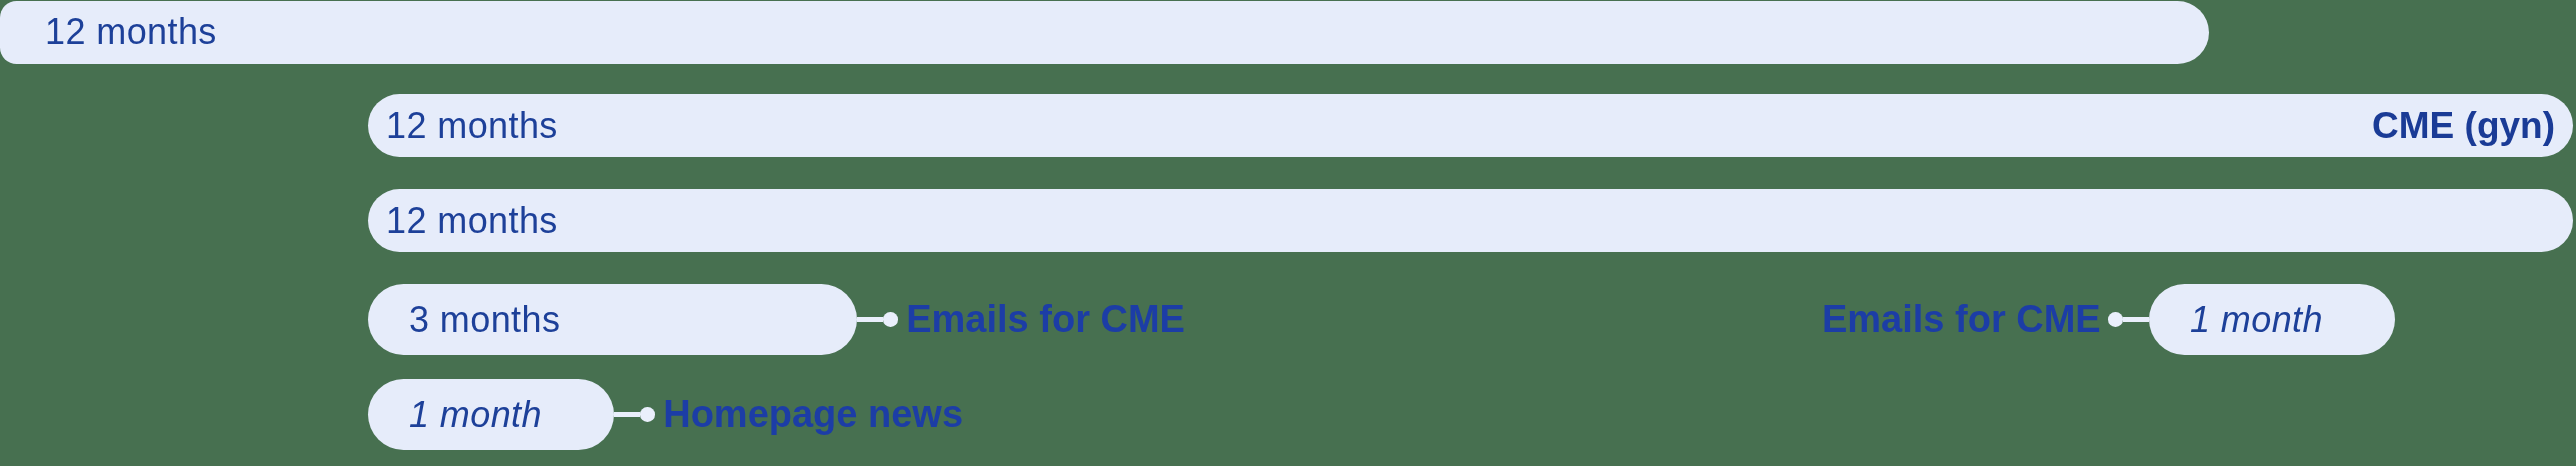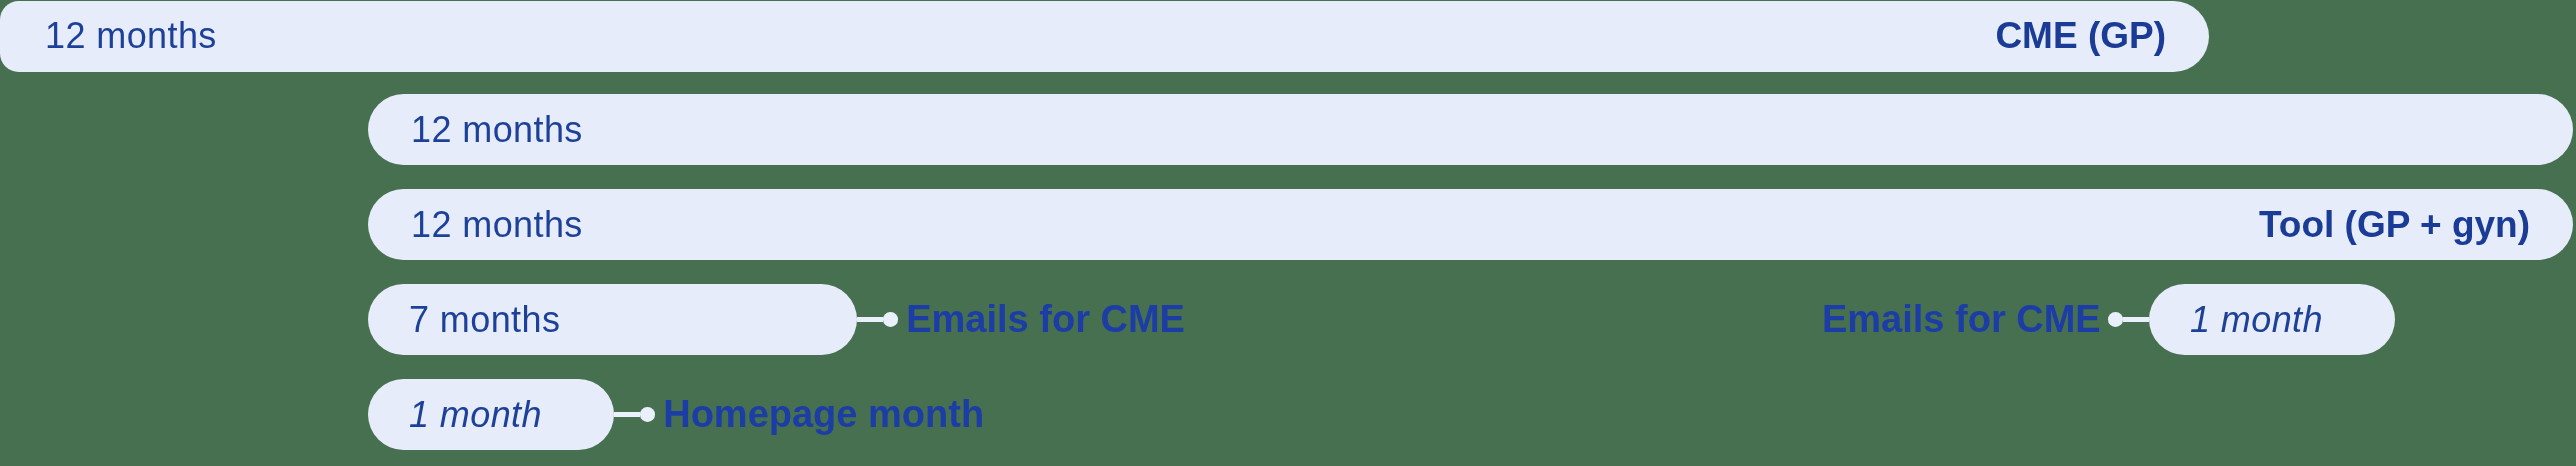--- a/index.html
+++ b/index.html
@@ -14,28 +14,28 @@
   body{
     width:2576px;height:466px;
     background:var(--background);
     font-family:"Liberation Sans", sans-serif;
     position:relative;
     overflow:hidden;
   }
   .canvas{position:absolute;inset:0;}
   .bar{
     position:absolute;
-    height:71px;
+    height:63px;
     background:var(--bar-fill);
     border-radius:36px;
     display:flex;
     align-items:center;
     justify-content:space-between;
     box-sizing:border-box;
-    padding:0 43px;
+    padding:0 18px;
   }
   .bar-inline{
     position:static;
     height:71px;
     background:var(--bar-fill);
     border-radius:36px;
     display:flex;
     align-items:center;
     box-sizing:border-box;
     padding:0 38px 0 41px;
@@ -88,35 +88,34 @@
   .side-label.after{margin-left:8.6px;}
   .side-label.before{margin-right:7.7px;}
 </style>
 </head>
 <body>
 
 <div class="canvas">
 
   <div class="bar bar1">
     <span class="duration">12 months</span>
-    <span class="bar-label">CME (GP)</span>
   </div>
 
   <div class="bar bar2">
     <span class="duration">12 months</span>
+    <span class="bar-label">CME (gyn)</span>
   </div>
 
   <div class="bar bar3">
     <span class="duration">12 months</span>
-    <span class="bar-label">Tool (GP + gyn)</span>
   </div>
 
   <div class="row-group row4-left">
     <div class="bar-inline bar-short-a">
-      <span class="duration">7 months</span>
+      <span class="duration">3 months</span>
     </div>
     <span class="conn-line"></span>
     <span class="conn-dot"></span>
     <span class="side-label after">Emails for CME</span>
   </div>
 
   <div class="row-group row4-right">
     <span class="side-label before">Emails for CME</span>
     <span class="conn-dot"></span>
     <span class="conn-line"></span>
@@ -124,17 +123,17 @@
       <span class="duration">1 month</span>
     </div>
   </div>
 
   <div class="row-group row5">
     <div class="bar-inline bar-short-b">
       <span class="duration">1 month</span>
     </div>
     <span class="conn-line"></span>
     <span class="conn-dot"></span>
-    <span class="side-label after">Homepage month</span>
+    <span class="side-label after">Homepage news</span>
   </div>
 
 </div>
 
 
 </body></html>

